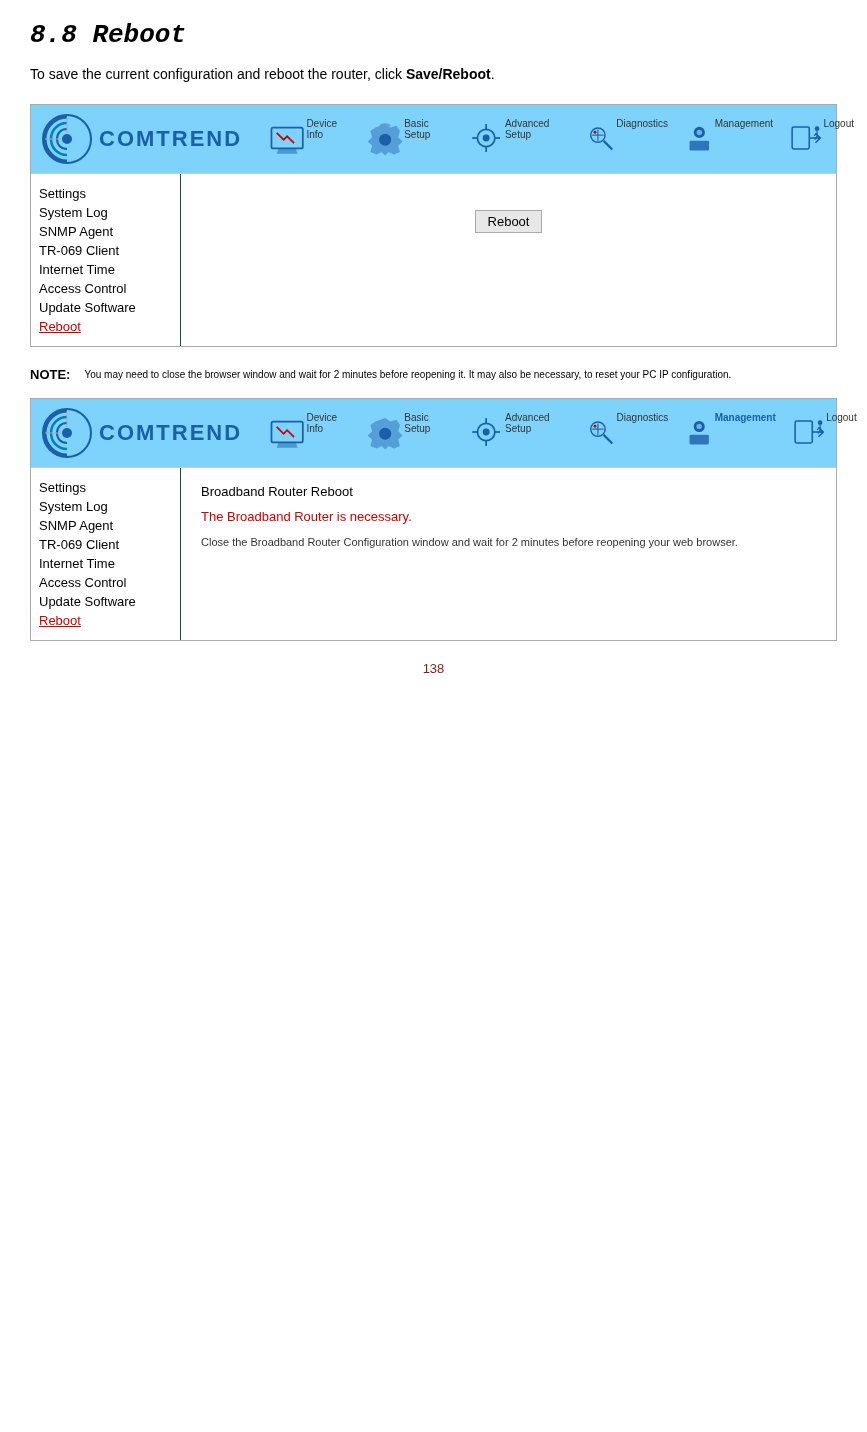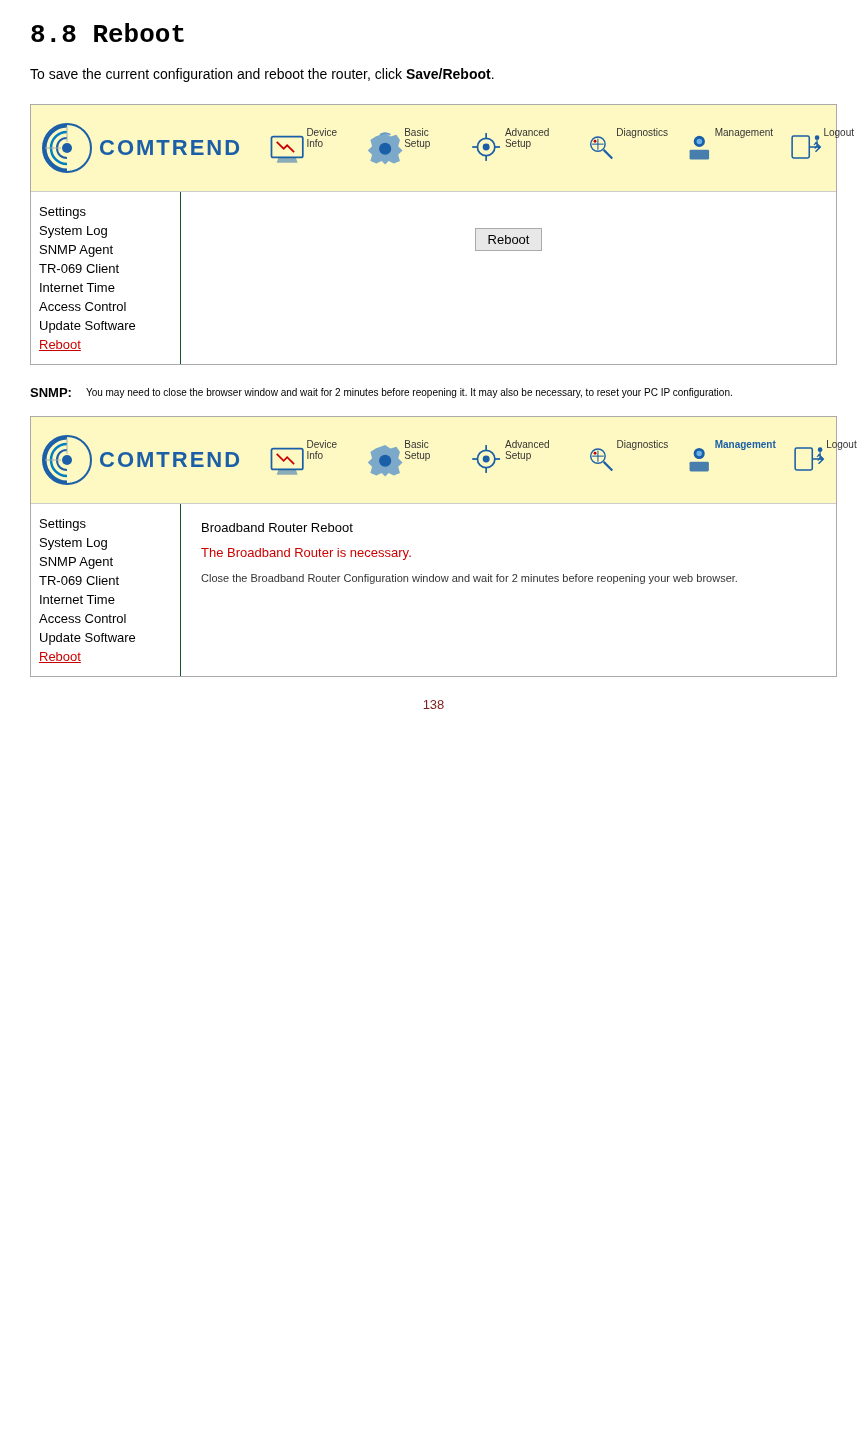--- a/index.html
+++ b/index.html
@@ -10,43 +10,44 @@
       color: #000;
       width: 867px;
       padding: 20px 30px;
     }
 
     h1 {
       font-family: 'Courier New', monospace;
       font-size: 26px;
       font-weight: bold;
       margin-bottom: 16px;
+      font-style: italic;
     }
 
     .intro-text {
       font-size: 14px;
       margin-bottom: 22px;
     }
 
     .intro-text strong {
       font-weight: bold;
     }
 
     .router-panel {
       border: 1px solid #aaa;
       margin-bottom: 20px;
       background: #fff;
     }
 
     .panel-header {
       display: flex;
       align-items: center;
-      background: #fef9c3;
+      background: #7dd3fc;
       border-bottom: 1px solid #ccc;
-      padding: 17px 10px;
+      padding: 8px 10px;
       gap: 0;
     }
 
     .logo-area {
       display: flex;
       align-items: center;
       margin-right: 20px;
     }
 
     .logo-icon {
@@ -294,21 +295,21 @@
 
     <div class="content-area">
       <div class="reboot-center">
         <button class="reboot-btn">Reboot</button>
       </div>
     </div>
   </div>
 </div>
 
 <div class="note-section">
-  <span class="note-label">SNMP:</span>
+  <span class="note-label">NOTE:</span>
   <span class="note-text">You may need to close the browser window and wait for 2 minutes before reopening it. It may also be necessary, to reset your PC IP configuration.</span>
 </div>
 
 <div class="router-panel">
 
   <div class="panel-header">
     <div class="logo-area">
       <svg class="logo-icon" viewBox="0 0 52 52" xmlns="http://www.w3.org/2000/svg">
         <circle cx="26" cy="26" r="24" fill="none" stroke="#1a5fa8" stroke-width="2"></circle>
         <path d="M26 4 C14 4, 4 14, 4 26 C4 38, 14 48, 26 48" fill="none" stroke="#1a5fa8" stroke-width="3"></path>

